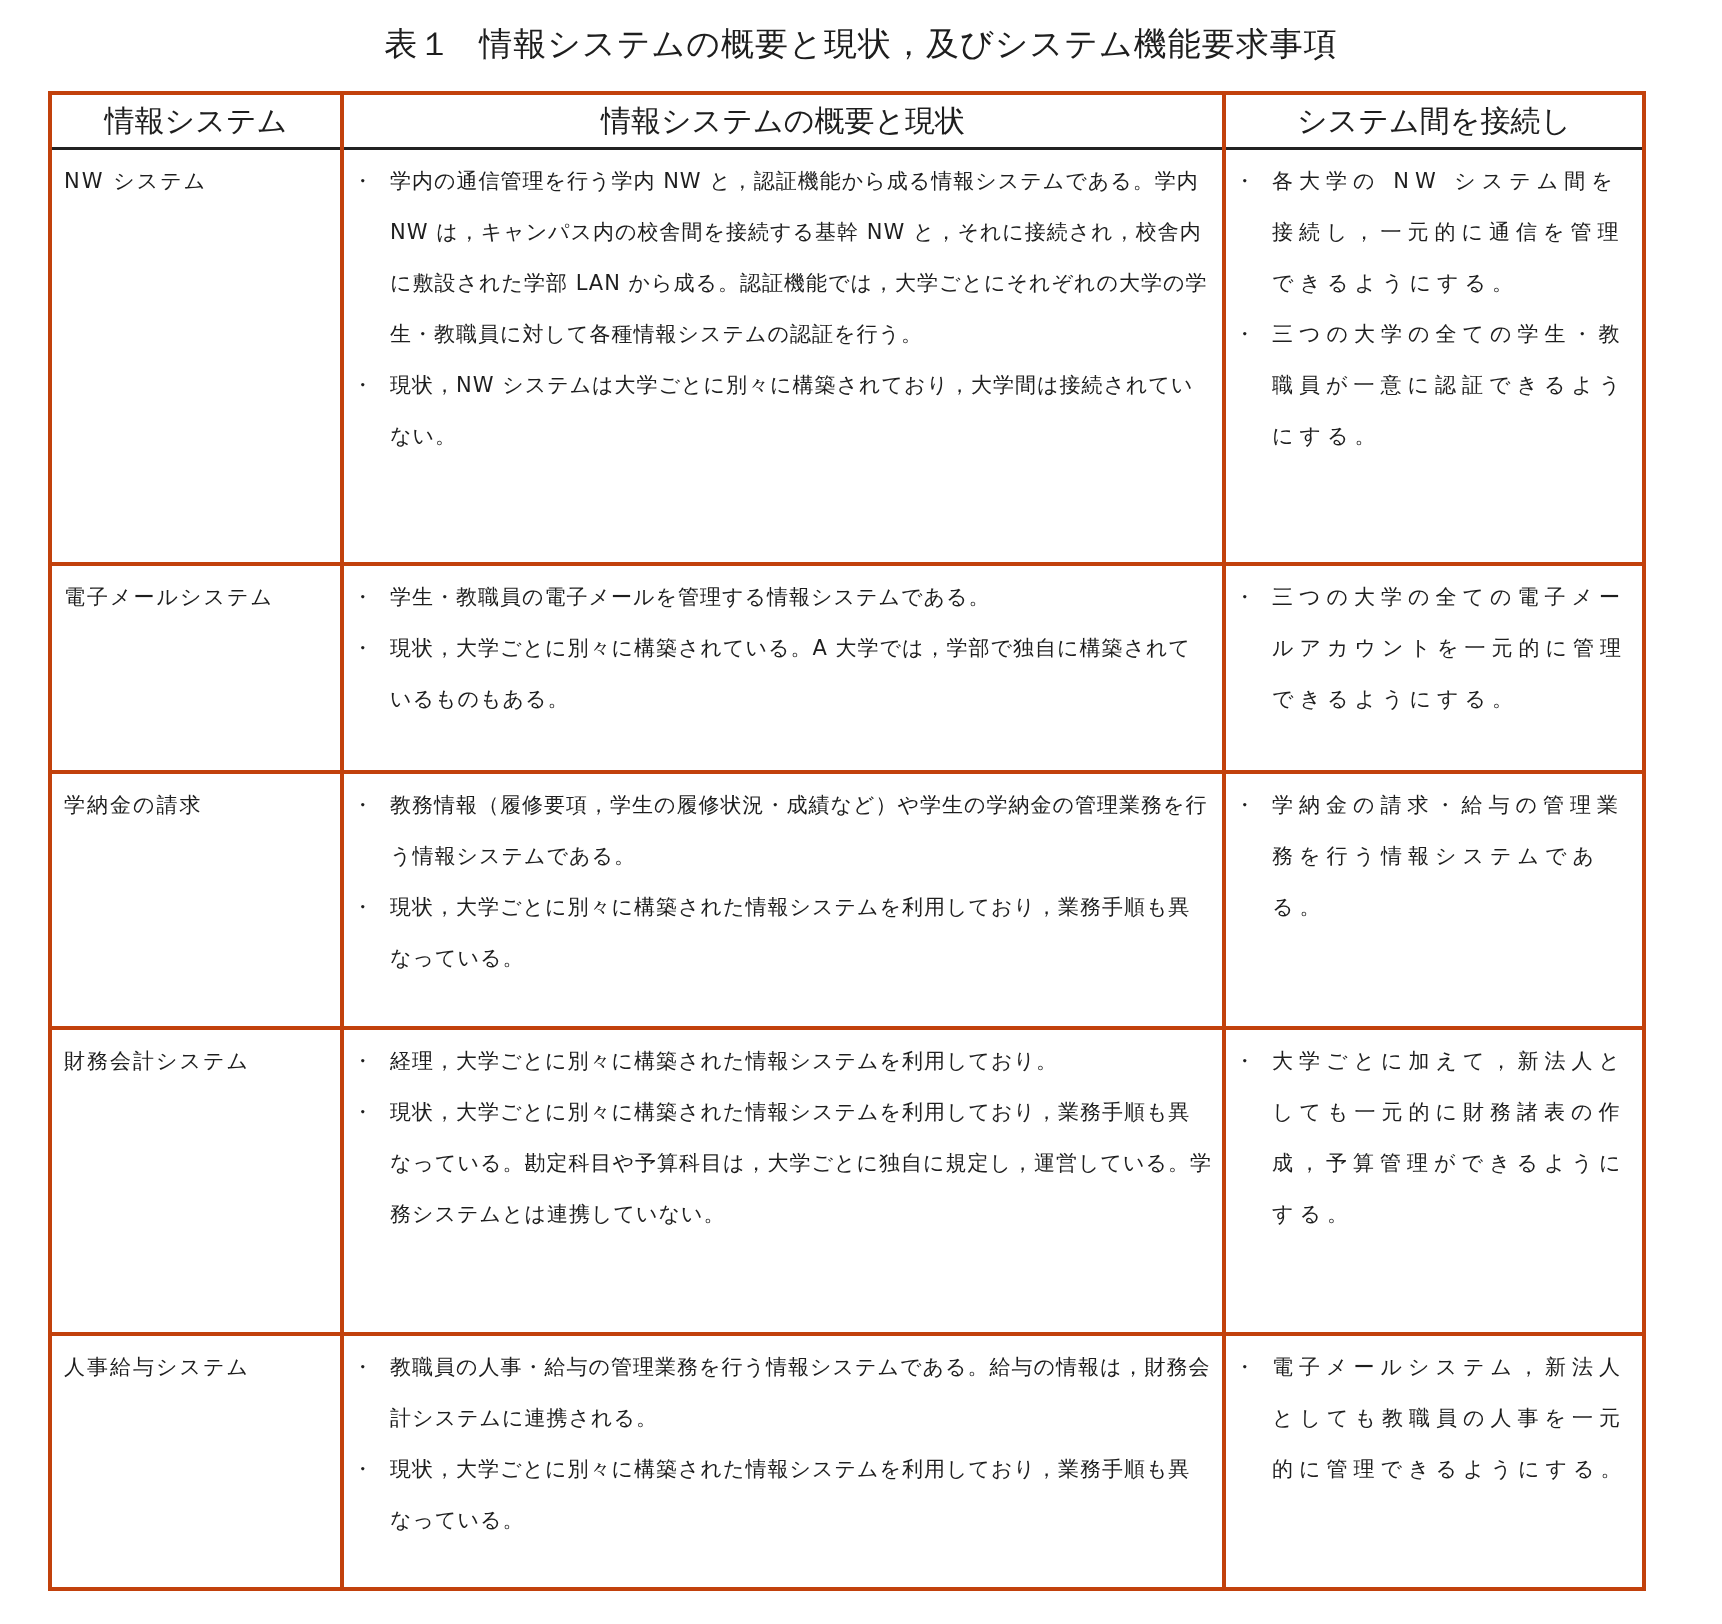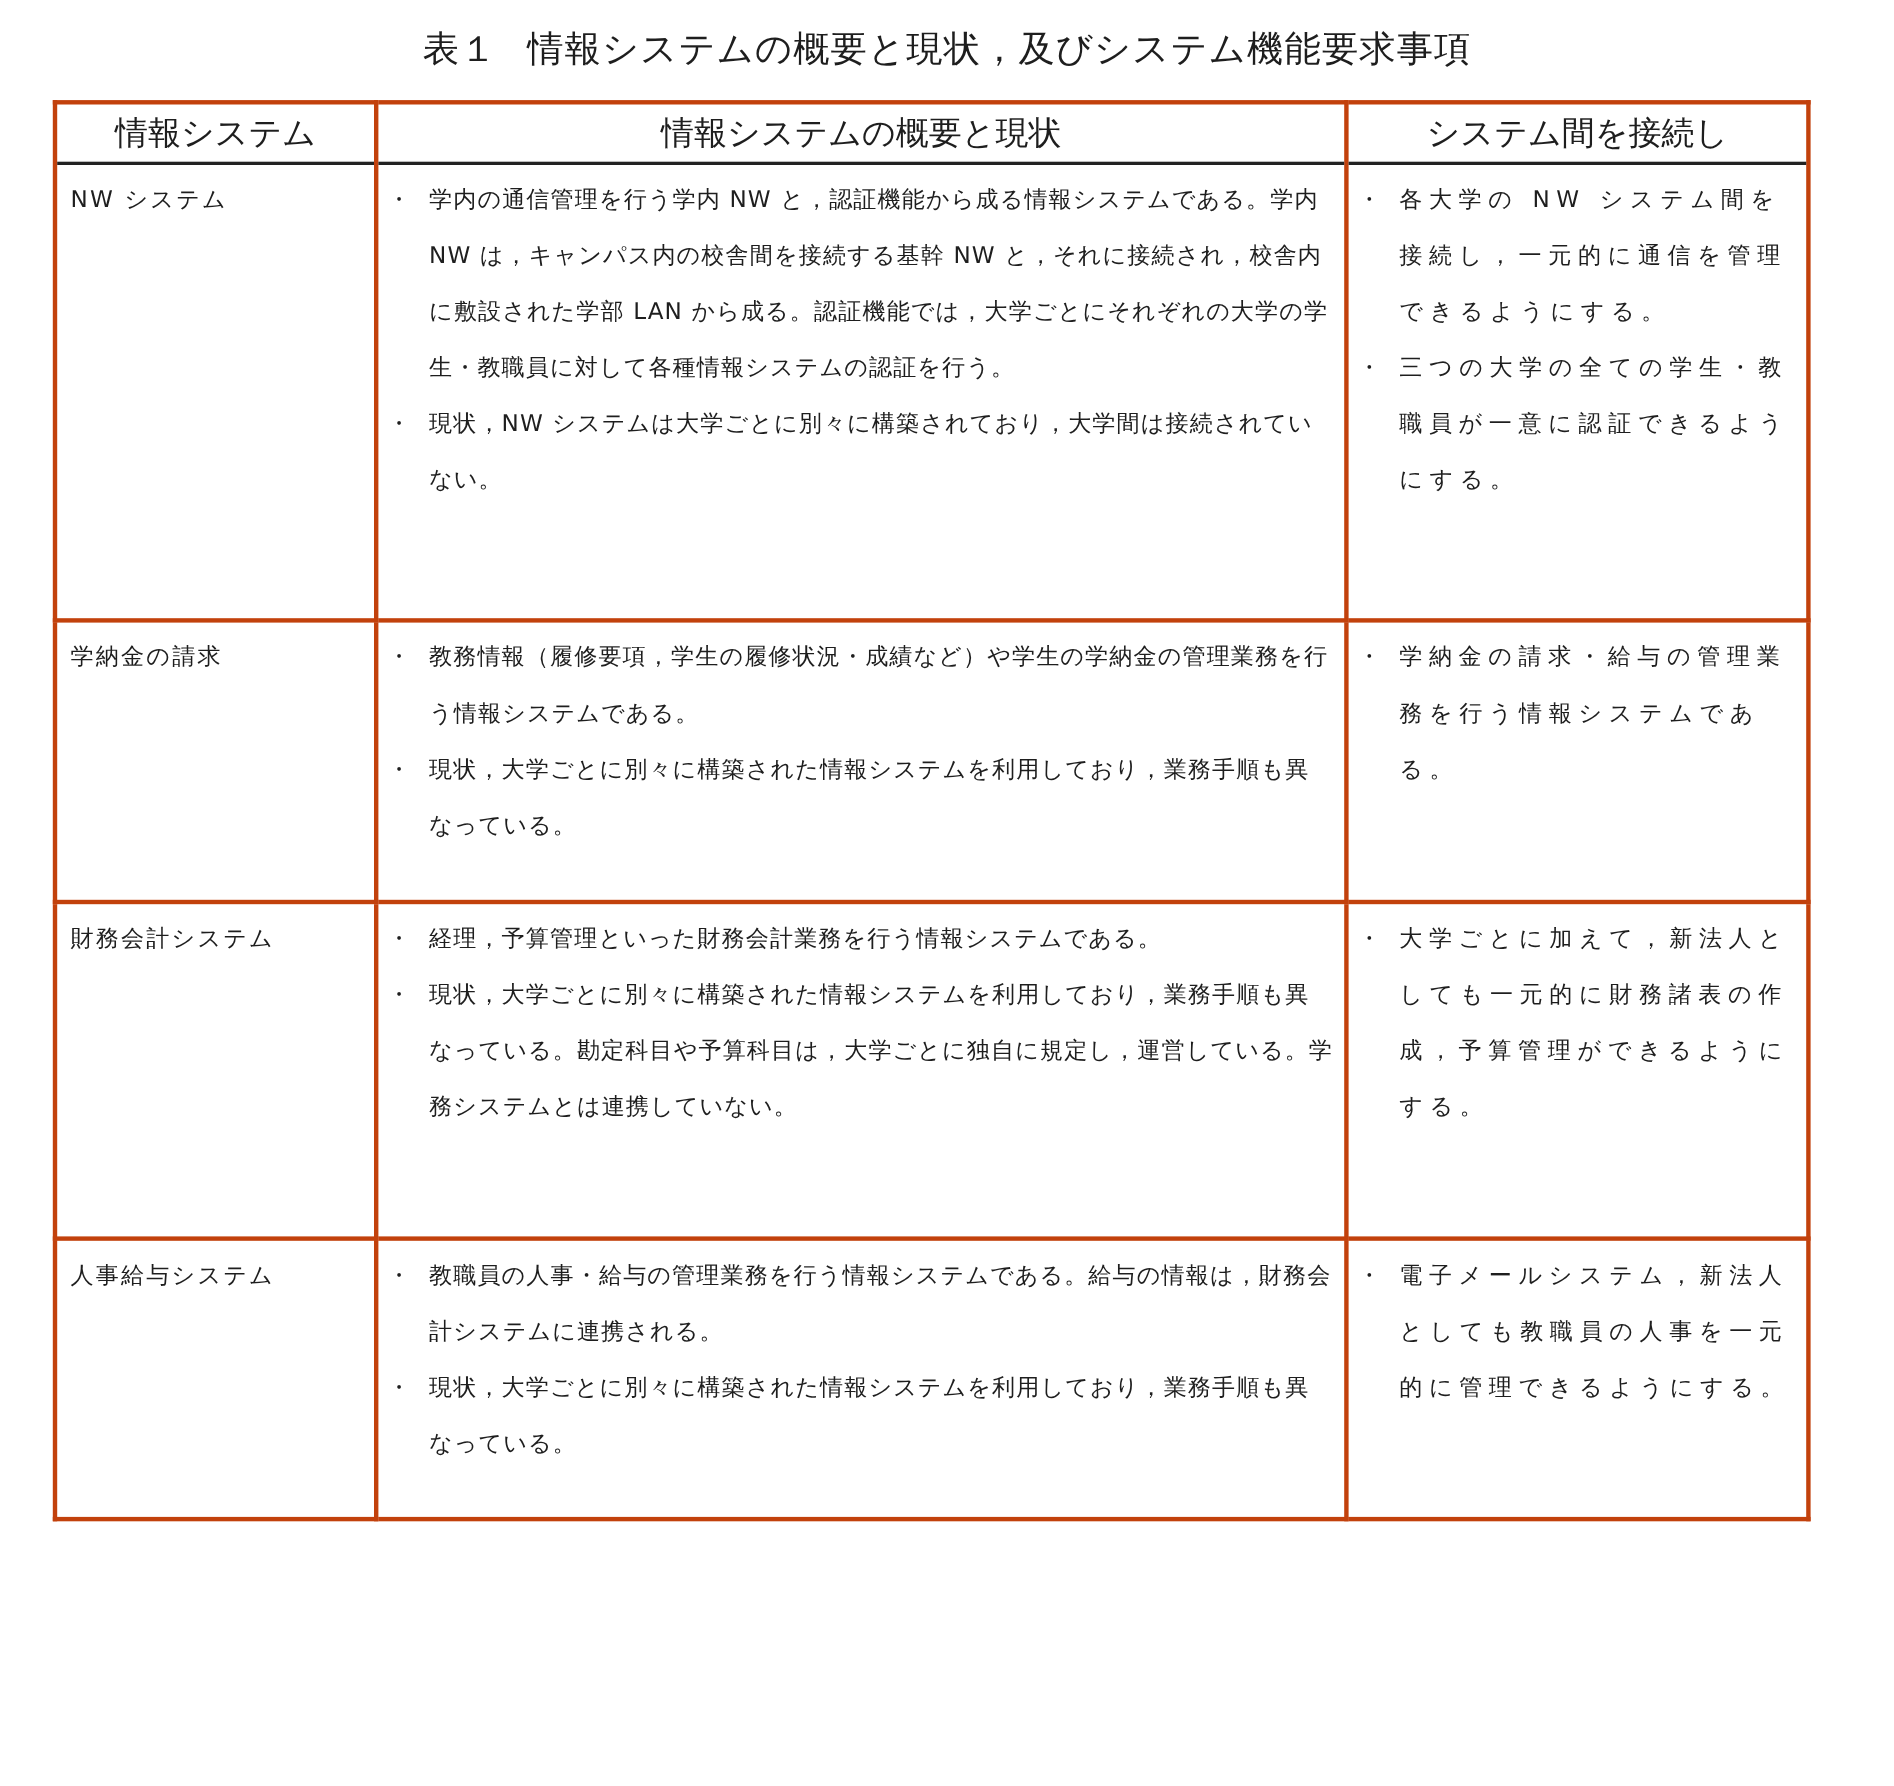--- a/index.html
+++ b/index.html
@@ -73,41 +73,55 @@
         </ul>
       </td>
       <td class="req">
         <ul class="b">
           <li>各大学の NW システム間を接続し，一元的に通信を管理できるようにする。</li>
           <li>三つの大学の全ての学生・教職員が一意に認証できるようにする。</li>
         </ul>
       </td>
     </tr>
 
+    <tr class="row" style="height:208px">
+      <td class="name">電子メールシステム</td>
+      <td class="desc">
+        <ul class="b">
+          <li>学生・教職員の電子メールを管理する情報システムである。</li>
+          <li>現状，大学ごとに別々に構築されている。A 大学では，学部で独自に構築されているものもある。</li>
+        </ul>
+      </td>
+      <td class="req">
+        <ul class="b">
+          <li>三つの大学の全ての電子メールアカウントを一元的に管理できるようにする。</li>
+        </ul>
+      </td>
+    </tr>
 
     <tr class="row" style="height:256px">
       <td class="name">学納金の請求</td>
       <td class="desc">
         <ul class="b">
           <li>教務情報（履修要項，学生の履修状況・成績など）や学生の学納金の管理業務を行う情報システムである。</li>
           <li>現状，大学ごとに別々に構築された情報システムを利用しており，業務手順も異なっている。</li>
         </ul>
       </td>
       <td class="req">
         <ul class="b">
           <li>学納金の請求・給与の管理業務を行う情報システムである。</li>
         </ul>
       </td>
     </tr>
 
     <tr class="row" style="height:306px">
       <td class="name">財務会計システム</td>
       <td class="desc">
         <ul class="b">
-          <li>経理，予算管理といった財務会計業務を行う情報システムである。</li>
+          <li>経理，大学ごとに別々に構築された情報システムを利用しており。</li>
           <li>現状，大学ごとに別々に構築された情報システムを利用しており，業務手順も異なっている。勘定科目や予算科目は，大学ごとに独自に規定し，運営している。学務システムとは連携していない。</li>
         </ul>
       </td>
       <td class="req">
         <ul class="b">
           <li>大学ごとに加えて，新法人としても一元的に財務諸表の作成，予算管理ができるようにする。</li>
         </ul>
       </td>
     </tr>
 

